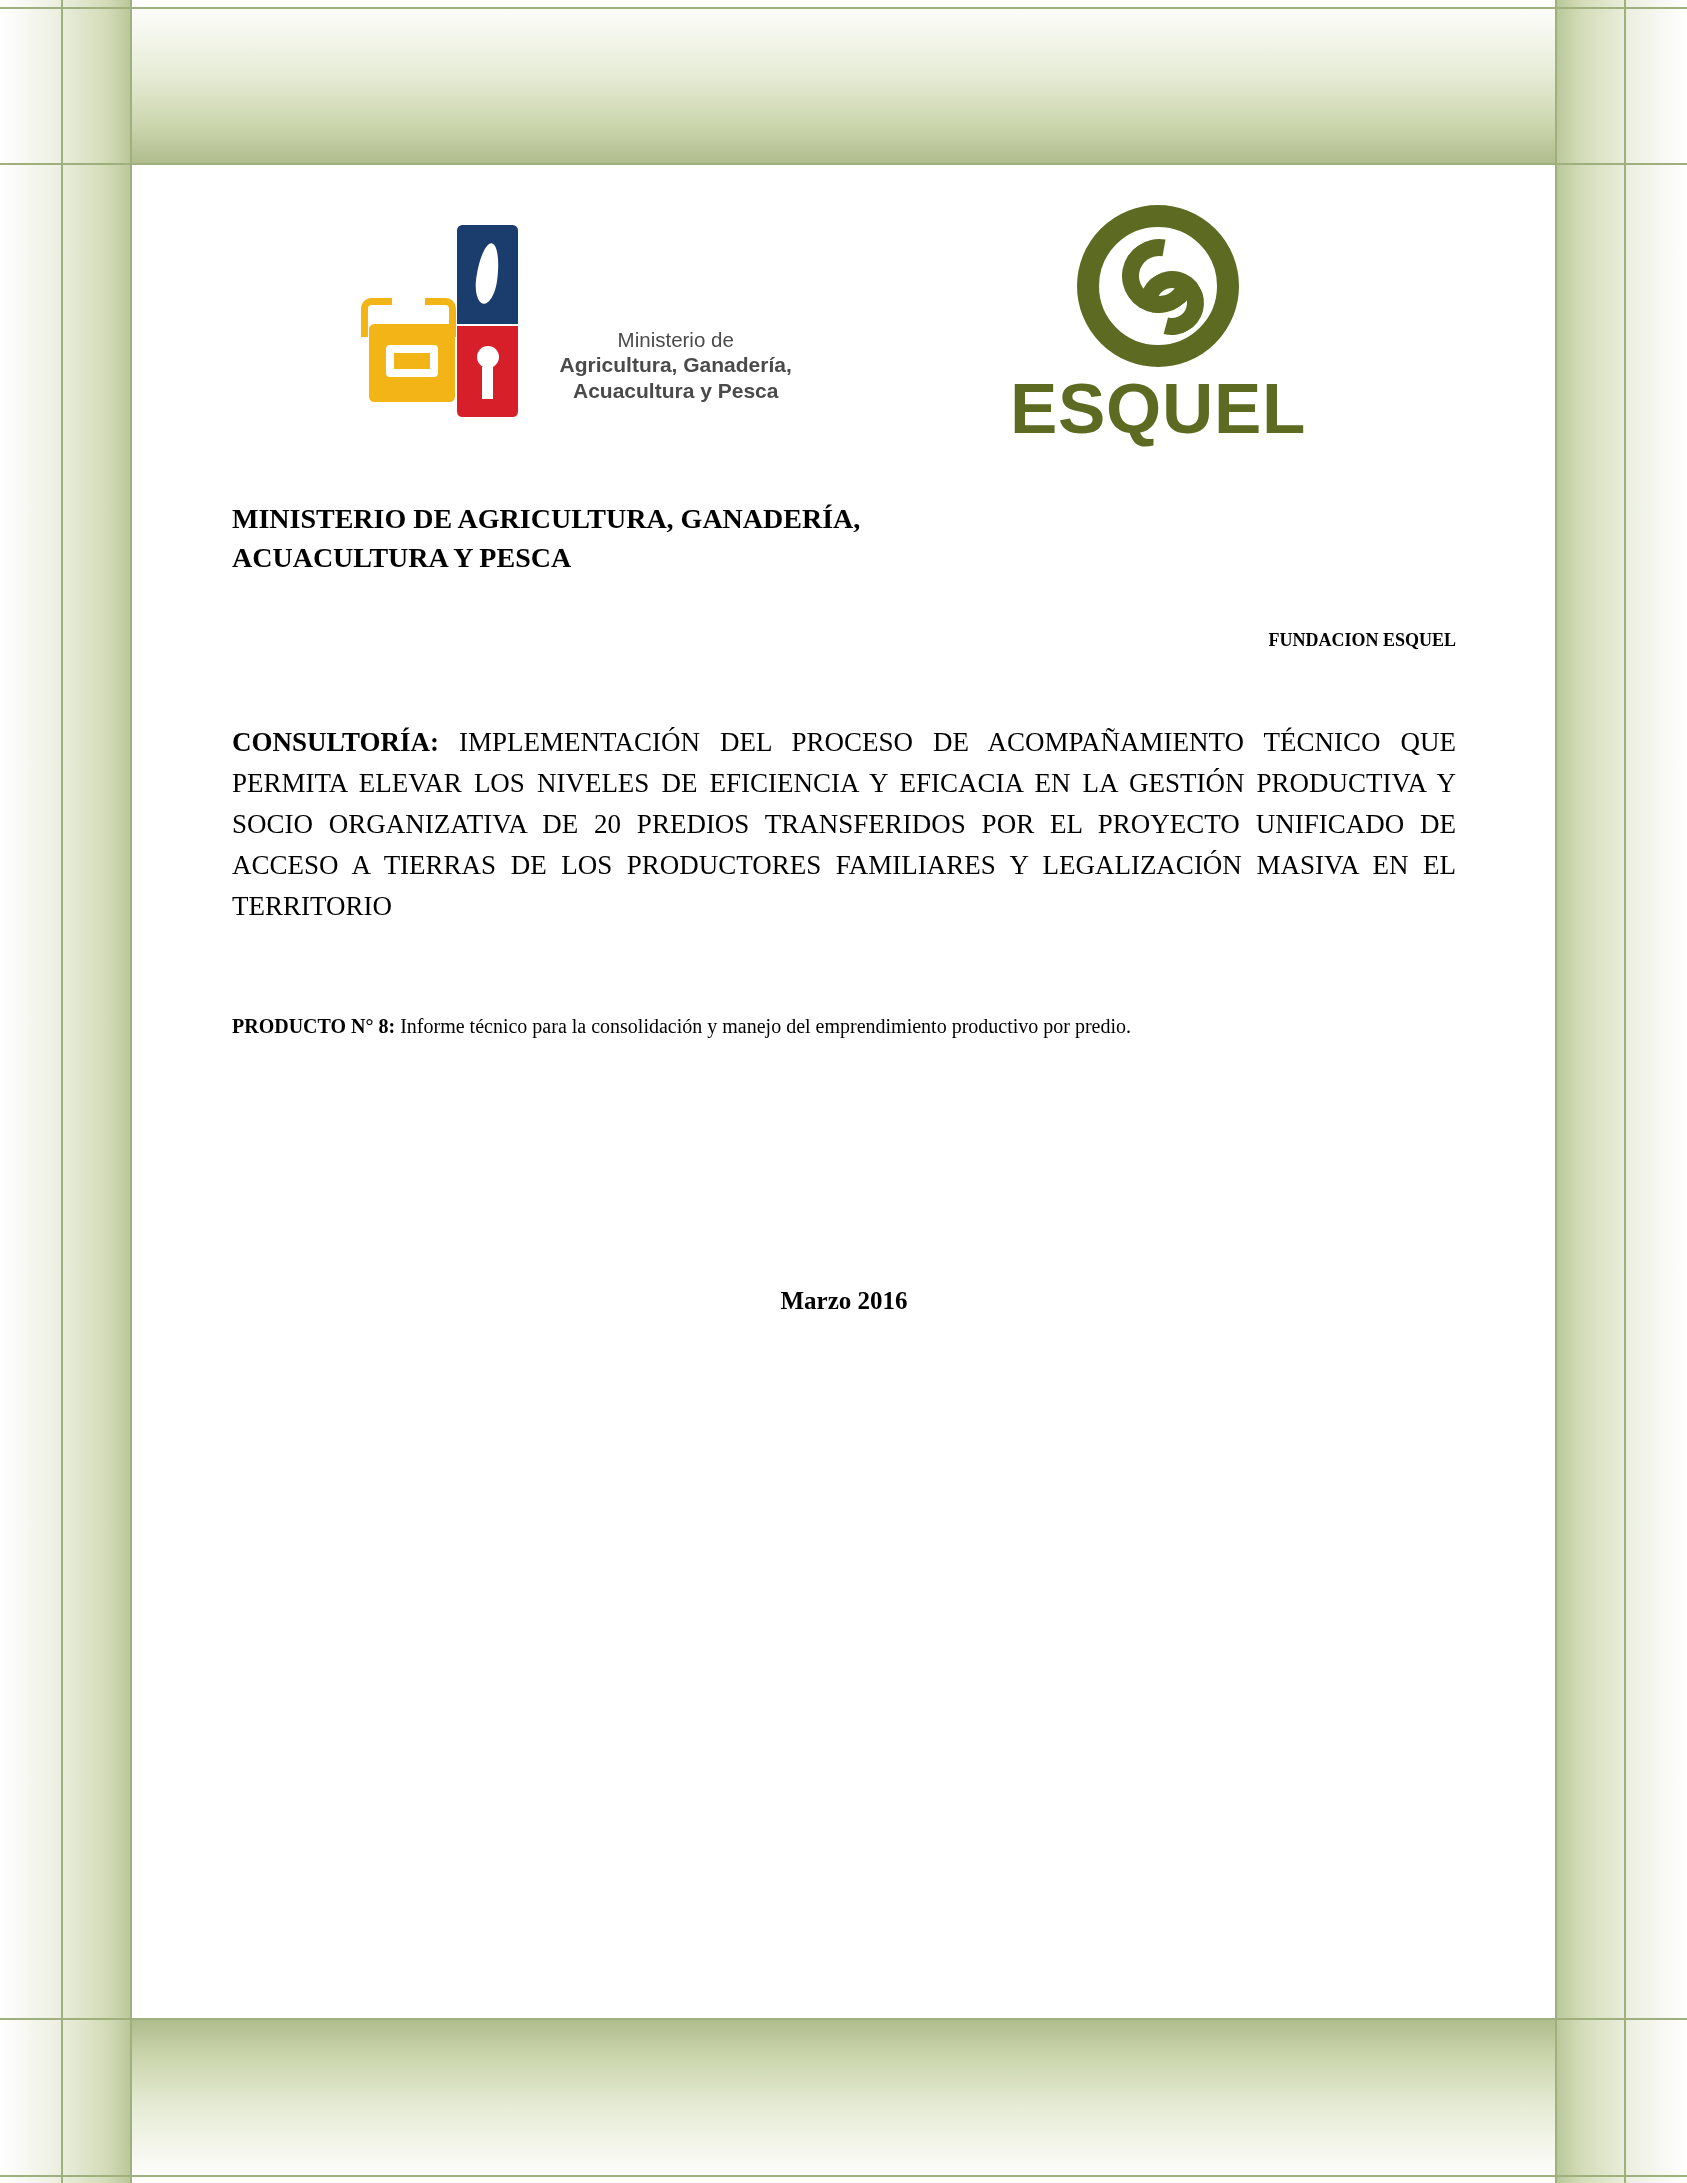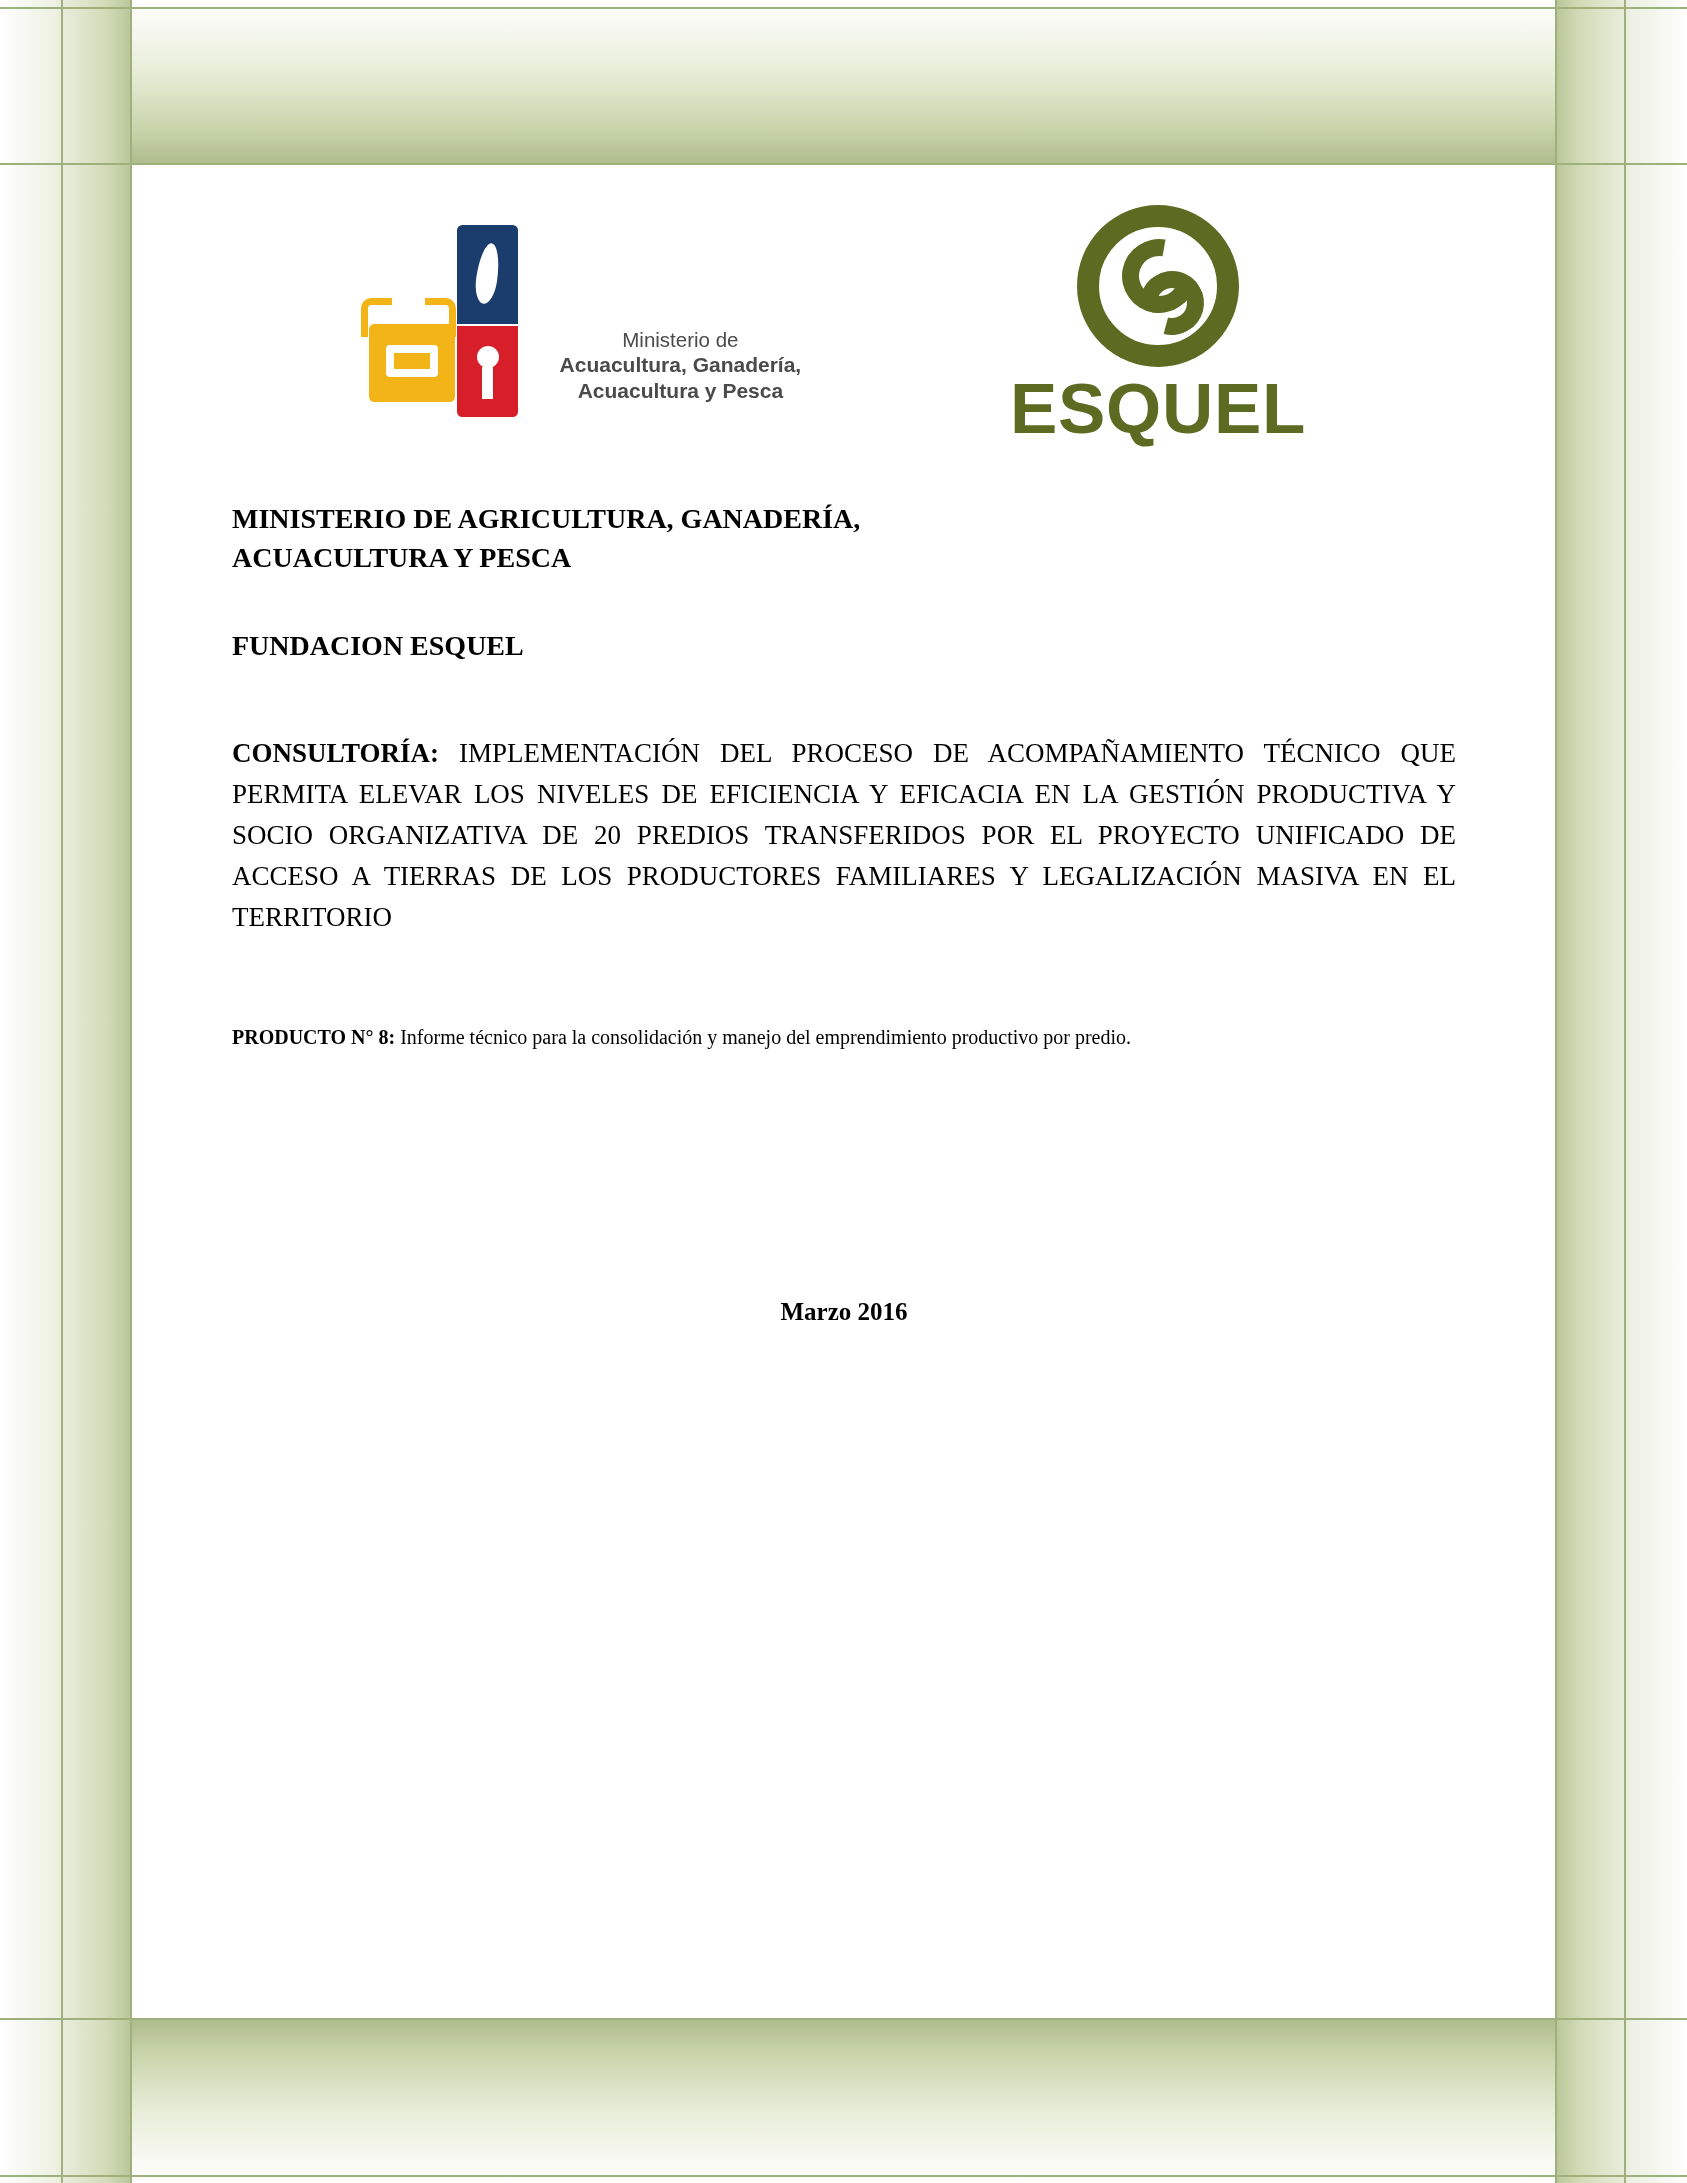--- a/index.html
+++ b/index.html
@@ -225,23 +225,23 @@
   }
 
   .title-main {
     margin-top: 22.5px;
     font-weight: bold;
     font-size: 28px;
     line-height: 1.42;
   }
   .title-sub {
     margin-top: 52px;
-    text-align: left;
-    font-weight: bold;
-    font-size: 28px;
+    text-align: right;
+    font-weight: bold;
+    font-size: 18px;
   }
 
   .para {
     margin-top: 71px;
     text-align: justify;
     font-size: 27px;
     line-height: 1.52;
   }
   .para .lead {
     font-weight: bold;
@@ -290,21 +290,21 @@
     <div class="magap">
       <div class="magap-marks">
         <div class="m-blue"></div>
         <div class="m-red"></div>
         <div class="m-horn-l"></div>
         <div class="m-horn-r"></div>
         <div class="m-yellow"></div>
       </div>
       <div class="magap-text">
         <div class="l1">Ministerio de</div>
-        <div class="l2">Acuacultura, Ganadería,</div>
+        <div class="l2">Agricultura, Ganadería,</div>
         <div class="l3">Acuacultura y Pesca</div>
       </div>
     </div>
 
     <div class="esquel">
       <div class="esquel-mark"></div>
       <div class="esquel-word">ESQUEL</div>
     </div>
 
   </div>

